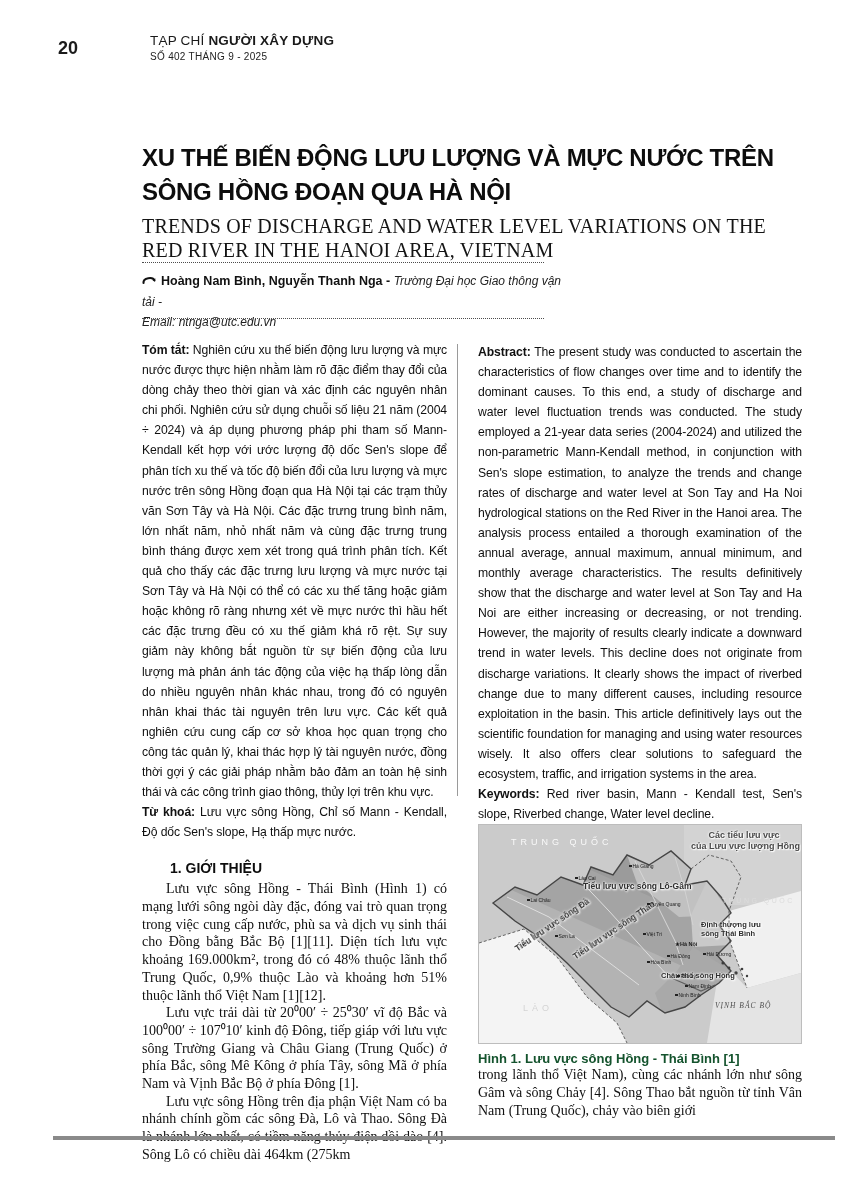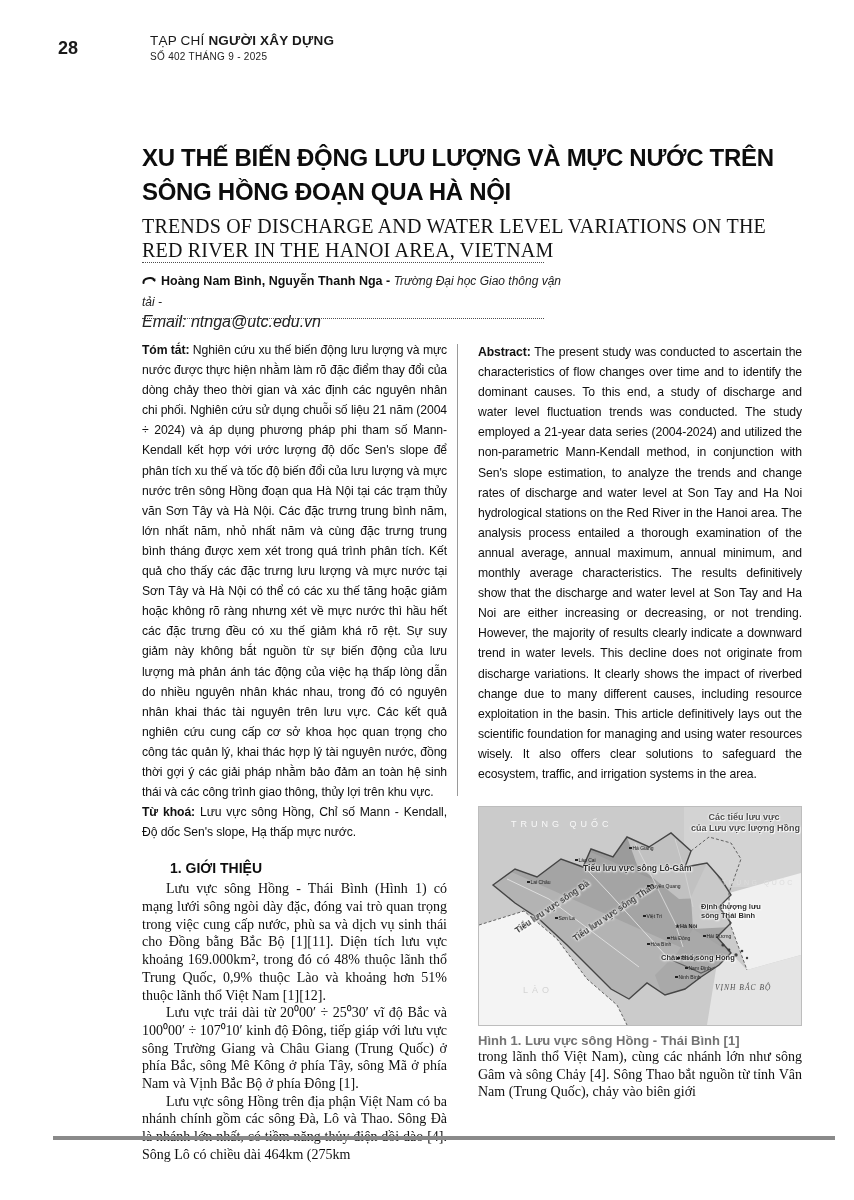--- a/index.html
+++ b/index.html
@@ -20,65 +20,65 @@
             font-size:20px;line-height:24px;letter-spacing:.2px;color:#141414;}
 
   .dotted-rule{position:absolute;left:142px;width:402px;height:0;border-top:1.6px dotted #4c4c4c;}
   .rule-a{top:262px;} .rule-b{top:318px;}
 
   
   .authors{position:absolute;left:142px;top:271px;width:420px;font-size:12.5px;line-height:20px;}
   .authors .swoosh{display:inline-block;vertical-align:-1px;margin-right:4px;}
   .authors .names{font-weight:800;}
   .authors .affil{font-style:italic;font-weight:400;color:#222;font-size:12px;}
-  .authors .email{font-style:italic;font-size:16px;color:#222;}
+  .authors .email{font-style:italic;font-size:12px;color:#222;}
 
   
   .col-left{position:absolute;left:142px;top:340px;width:305px;}
   .col-right{position:absolute;left:478px;top:342px;width:324px;}
   .col-divider{position:absolute;left:457px;top:344px;width:1px;height:452px;background:#9a9a9a;}
 
   p.abs{margin:0;font-size:12.2px;line-height:20.1px;text-align:justify;letter-spacing:-.1px;color:#101010;}
   p.abs b{font-weight:800;}
   p.kw{margin:0;font-size:12.2px;line-height:20.1px;text-align:justify;letter-spacing:-.1px;color:#101010;}
   p.kw b{font-weight:800;}
 
   .sec-head{margin:18px 0 4px 28px;font-size:14px;font-weight:800;color:#0d0d0d;}
   p.body-serif{margin:0;font-family:"Liberation Serif",serif;font-size:14px;line-height:17.7px;
                text-align:justify;text-indent:24px;color:#101010;}
   p.body-serif.noindent{text-indent:0;}
 
   
-  .figure{margin-top:22px;position:relative;width:324px;}
+  .figure{position:relative;width:324px;}
   .map{position:relative;width:324px;height:220px;background:#cbcbcb;border:1px solid #bdbdbd;box-sizing:border-box;overflow:hidden;}
   .map svg{position:absolute;left:0;top:0;}
   .map-label{position:absolute;white-space:nowrap;}
   .lbl-country{font-size:9px;letter-spacing:4px;color:rgba(255,255,255,.88);font-weight:400;}
   .lbl-country2{font-size:7px;letter-spacing:2.5px;color:#dcdcdc;}
   .lbl-blur{font-size:8.5px;font-weight:800;color:#2e2e2e;
             text-shadow:0 0 2px #fff,0 0 3px #fff,1px 1px 2px #fff;filter:blur(.4px);}
   .lbl-title{font-size:9px;font-weight:800;line-height:11px;color:#4a4a4a;text-align:center;
              text-shadow:0 0 2px #fff,0 0 3px #fff,1px 1px 1px #fff;filter:blur(.5px);}
   .lbl-sea{font-family:"Liberation Serif",serif;font-style:italic;font-size:7.5px;letter-spacing:1px;color:#4f4f4f;}
   .rot{transform:rotate(-34deg);transform-origin:left top;}
   .city{position:absolute;font-size:5px;color:#1c1c1c;white-space:nowrap;filter:blur(.3px);}
   .city .dot{display:inline-block;width:2.5px;height:2.5px;background:#222;margin-right:1px;vertical-align:1px;}
   .city.capital{font-weight:800;font-size:5.5px;}
-  .fig-caption{margin-top:7px;font-size:13px;font-weight:800;color:#737373;}
+  .fig-caption{margin-top:7px;font-size:13px;font-weight:800;color:#14532d;}
   .continuation{margin-top:11px;}
 
   
   .footer-rule{position:absolute;left:53px;top:1136px;width:782px;height:4px;background:#8a8a8a;}
 </style>
 </head>
 <body>
 
 <div class="page">
 
-  <div class="page-num">28</div>
+  <div class="page-num">20</div>
   <div class="journal-line">
     <span class="pre">TẠP CHÍ </span><span class="bold">NGƯỜI XÂY DỰNG</span>
   </div>
   <div class="issue-line">SỐ 402 THÁNG 9 - 2025</div>
 
   <div class="title-vi">XU THẾ BIẾN ĐỘNG LƯU LƯỢNG VÀ MỰC NƯỚC TRÊN SÔNG HỒNG ĐOẠN QUA HÀ NỘI</div>
   <div class="title-en">TRENDS OF DISCHARGE AND WATER LEVEL VARIATIONS ON THE RED RIVER IN THE HANOI AREA, VIETNAM</div>
 
   <div class="dotted-rule rule-a"></div>
 
@@ -102,20 +102,21 @@
     <p class="kw"><b>Từ khoá:</b> <span>Lưu vực sông Hồng, Chỉ số Mann - Kendall, Độ dốc Sen's slope, Hạ thấp mực nước.</span></p>
 
     <div class="sec-head">1. GIỚI THIỆU</div>
     <p class="body-serif">Lưu vực sông Hồng - Thái Bình (Hình 1) có mạng lưới sông ngòi dày đặc, đóng vai trò quan trọng trong việc cung cấp nước, phù sa và dịch vụ sinh thái cho Đồng bằng Bắc Bộ [1][11]. Diện tích lưu vực khoảng 169.000km², trong đó có 48% thuộc lãnh thổ Trung Quốc, 0,9% thuộc Lào và khoảng hơn 51% thuộc lãnh thổ Việt Nam [1][12].</p>
     <p class="body-serif">Lưu vực trải dài từ 20⁰00′ ÷ 25⁰30′ vĩ độ Bắc và 100⁰00′ ÷ 107⁰10′ kinh độ Đông, tiếp giáp với lưu vực sông Trường Giang và Châu Giang (Trung Quốc) ở phía Bắc, sông Mê Kông ở phía Tây, sông Mã ở phía Nam và Vịnh Bắc Bộ ở phía Đông [1].</p>
     <p class="body-serif">Lưu vực sông Hồng trên địa phận Việt Nam có ba nhánh chính gồm các sông Đà, Lô và Thao. Sông Đà là nhánh lớn nhất, có tiềm năng thủy điện dồi dào [4]. Sông Lô có chiều dài 464km (275km</p>
   </div>
 
   <div class="col-right">
     <p class="abs"><b>Abstract:</b> <span>The present study was conducted to ascertain the characteristics of flow changes over time and to identify the dominant causes. To this end, a study of discharge and water level fluctuation trends was conducted. The study employed a 21-year data series (2004-2024) and utilized the non-parametric Mann-Kendall method, in conjunction with Sen's slope estimation, to analyze the trends and change rates of discharge and water level at Son Tay and Ha Noi hydrological stations on the Red River in the Hanoi area. The analysis process entailed a thorough examination of the annual average, annual maximum, annual minimum, and monthly average characteristics. The results definitively show that the discharge and water level at Son Tay and Ha Noi are either increasing or decreasing, or not trending. However, the majority of results clearly indicate a downward trend in water levels. This decline does not originate from discharge variations. It clearly shows the impact of riverbed change due to many different causes, including resource exploitation in the basin. This article definitively lays out the scientific foundation for managing and using water resources wisely. It also offers clear solutions to safeguard the ecosystem, traffic, and irrigation systems in the area.</span></p>
+    <p class="kw"><b>Keywords:</b> <span>Red river basin, Mann - Kendall test, Sen's slope, Riverbed change, Water level decline.</span></p>
 
     <div class="figure">
       <div class="map">
         <svg width="322" height="218" viewBox="0 0 322 218">
           <rect x="0" y="0" width="322" height="218" fill="#cbcbcb"></rect>
           <rect x="205" y="0" width="117" height="80" fill="#d3d3d3"></rect>
 
           <polygon points="0,118 45,104 78,132 108,172 138,198 148,218 0,218" fill="#f4f4f4"></polygon>
 
           <polygon points="250,86 322,66 322,148 268,163 250,114 238,98" fill="#f0f0f0"></polygon>

